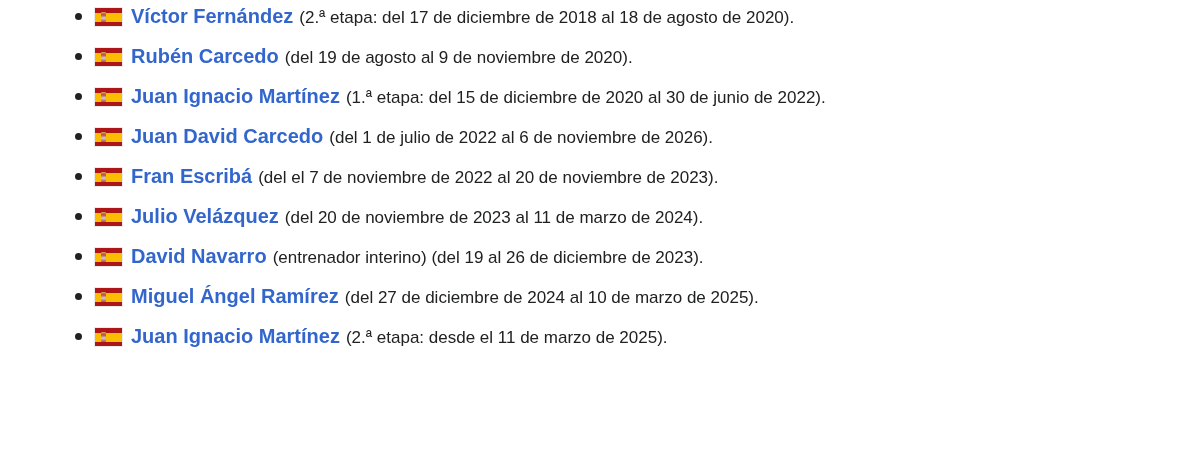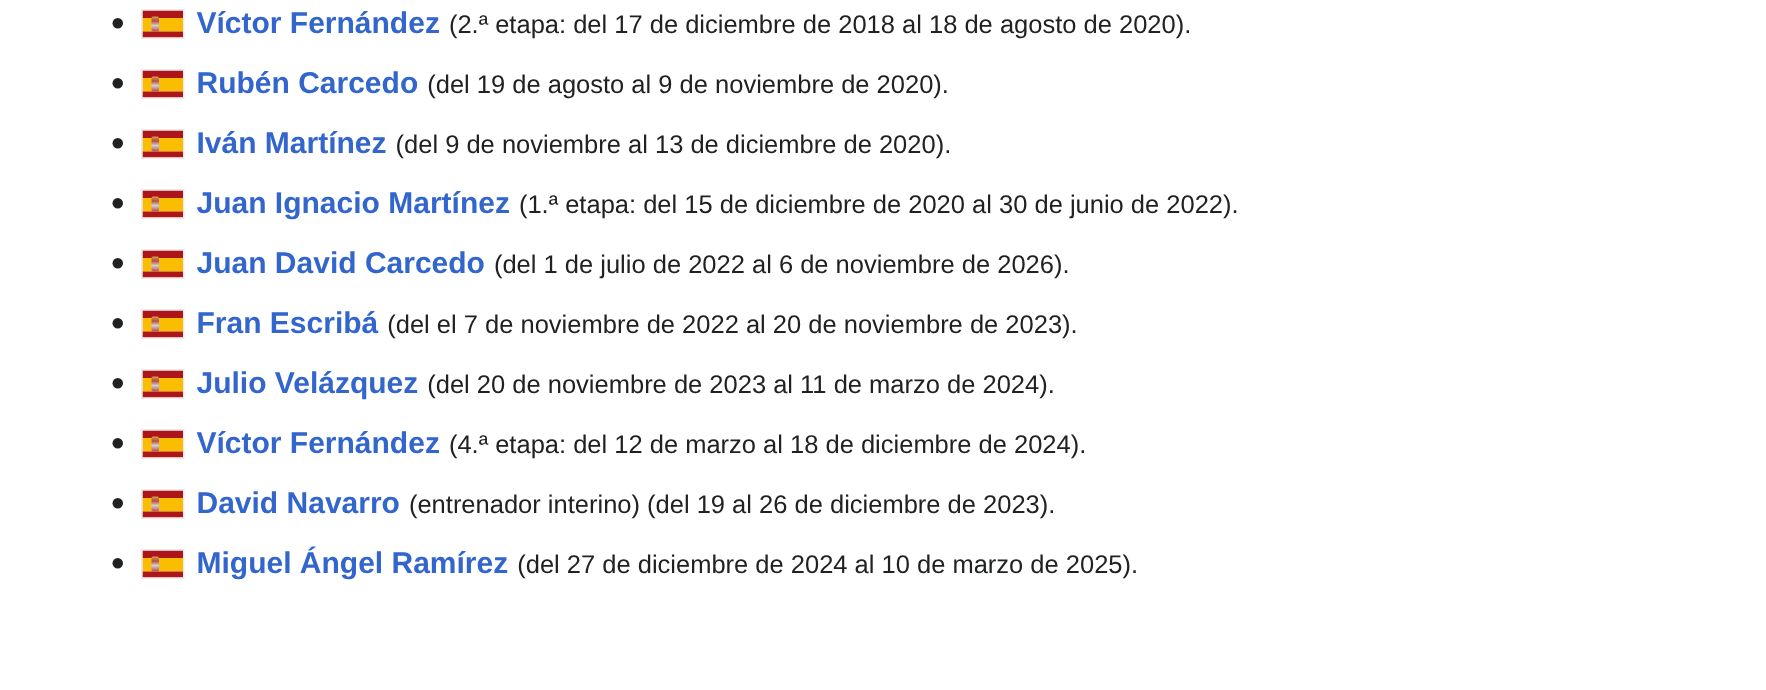--- a/index.html
+++ b/index.html
@@ -89,36 +89,33 @@
 <body style="background: rgb(255, 255, 255);">
 
 <ul class="coach-list">
   <li class="coach-item">
     <span class="bullet"></span><span class="flag"><span class="stripe-top"></span><span class="stripe-mid"></span><span class="stripe-bottom"></span><span class="flag-emblem"></span></span><a href="#" class="coach-link">Víctor Fernández</a><small class="coach-detail">(2.ª etapa: del 17 de diciembre de 2018 al 18 de agosto de 2020).</small>
   </li>
   <li class="coach-item">
     <span class="bullet"></span><span class="flag"><span class="stripe-top"></span><span class="stripe-mid"></span><span class="stripe-bottom"></span><span class="flag-emblem"></span></span><a href="#" class="coach-link">Rubén Carcedo</a><small class="coach-detail">(del 19 de agosto al 9 de noviembre de 2020).</small>
   </li>
   <li class="coach-item">
-    <span class="bullet"></span><span class="flag"><span class="stripe-top"></span><span class="stripe-mid"></span><span class="stripe-bottom"></span><span class="flag-emblem"></span></span><a href="#" class="coach-link">Iván Martínez</a><small class="coach-detail">(del 9 de noviembre al 13 de diciembre de 2020).</small>
-  </li>
-  <li class="coach-item">
     <span class="bullet"></span><span class="flag"><span class="stripe-top"></span><span class="stripe-mid"></span><span class="stripe-bottom"></span><span class="flag-emblem"></span></span><a href="#" class="coach-link">Juan Ignacio Martínez</a><small class="coach-detail">(1.ª etapa: del 15 de diciembre de 2020 al 30 de junio de 2022).</small>
   </li>
   <li class="coach-item">
     <span class="bullet"></span><span class="flag"><span class="stripe-top"></span><span class="stripe-mid"></span><span class="stripe-bottom"></span><span class="flag-emblem"></span></span><a href="#" class="coach-link">Juan David Carcedo</a><small class="coach-detail">(del 1 de julio de 2022 al 6 de noviembre de 2026).</small>
   </li>
   <li class="coach-item">
     <span class="bullet"></span><span class="flag"><span class="stripe-top"></span><span class="stripe-mid"></span><span class="stripe-bottom"></span><span class="flag-emblem"></span></span><a href="#" class="coach-link">Fran Escribá</a><small class="coach-detail">(del el 7 de noviembre de 2022 al 20 de noviembre de 2023).</small>
   </li>
   <li class="coach-item">
     <span class="bullet"></span><span class="flag"><span class="stripe-top"></span><span class="stripe-mid"></span><span class="stripe-bottom"></span><span class="flag-emblem"></span></span><a href="#" class="coach-link">Julio Velázquez</a><small class="coach-detail">(del 20 de noviembre de 2023 al 11 de marzo de 2024).</small>
   </li>
   <li class="coach-item">
-    <span class="bullet"></span><span class="flag"><span class="stripe-top"></span><span class="stripe-mid"></span><span class="stripe-bottom"></span><span class="flag-emblem"></span></span><a href="#" class="coach-link">Víctor Fernández</a><small class="coach-detail">(4.ª etapa: del 12 de marzo al 18 de diciembre de 2024).</small>
-  </li>
-  <li class="coach-item">
     <span class="bullet"></span><span class="flag"><span class="stripe-top"></span><span class="stripe-mid"></span><span class="stripe-bottom"></span><span class="flag-emblem"></span></span><a href="#" class="coach-link">David Navarro</a><small class="coach-detail">(entrenador interino) (del 19 al 26 de diciembre de 2023).</small>
   </li>
   <li class="coach-item">
     <span class="bullet"></span><span class="flag"><span class="stripe-top"></span><span class="stripe-mid"></span><span class="stripe-bottom"></span><span class="flag-emblem"></span></span><a href="#" class="coach-link">Miguel Ángel Ramírez</a><small class="coach-detail">(del 27 de diciembre de 2024 al 10 de marzo de 2025).</small>
   </li>
+  <li class="coach-item">
+    <span class="bullet"></span><span class="flag"><span class="stripe-top"></span><span class="stripe-mid"></span><span class="stripe-bottom"></span><span class="flag-emblem"></span></span><a href="#" class="coach-link">Juan Ignacio Martínez</a><small class="coach-detail">(2.ª etapa: desde el 11 de marzo de 2025).</small>
+  </li>
 </ul>
 
 </body></html>

